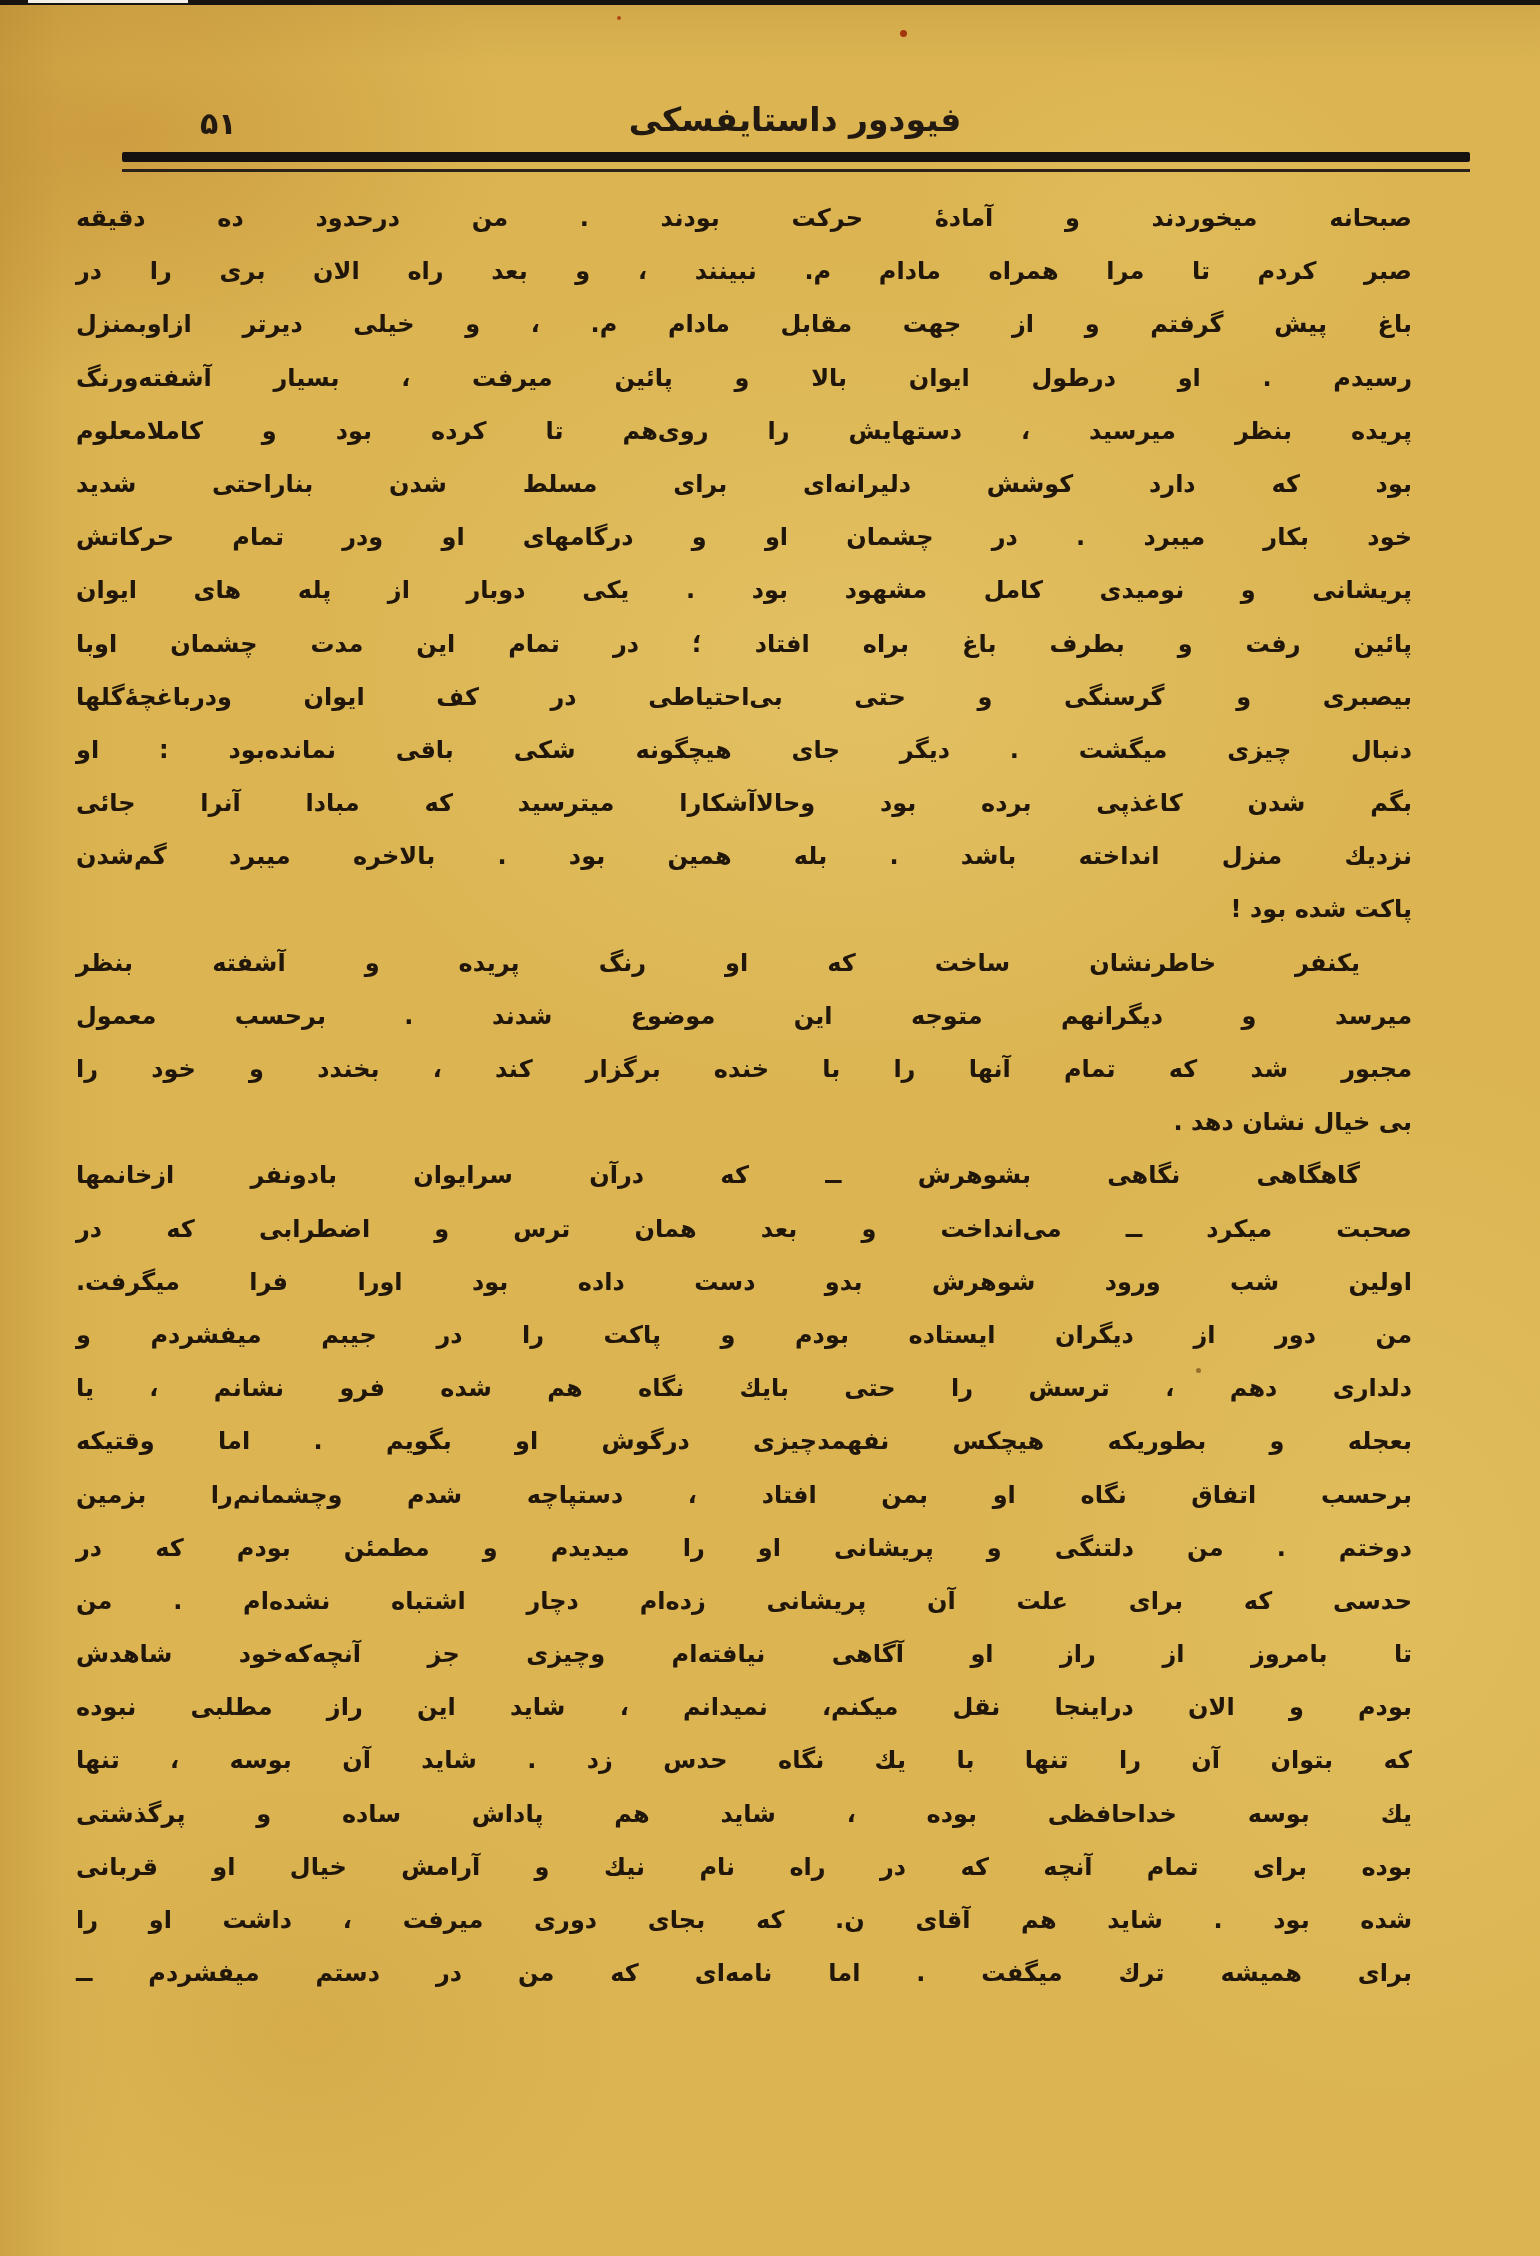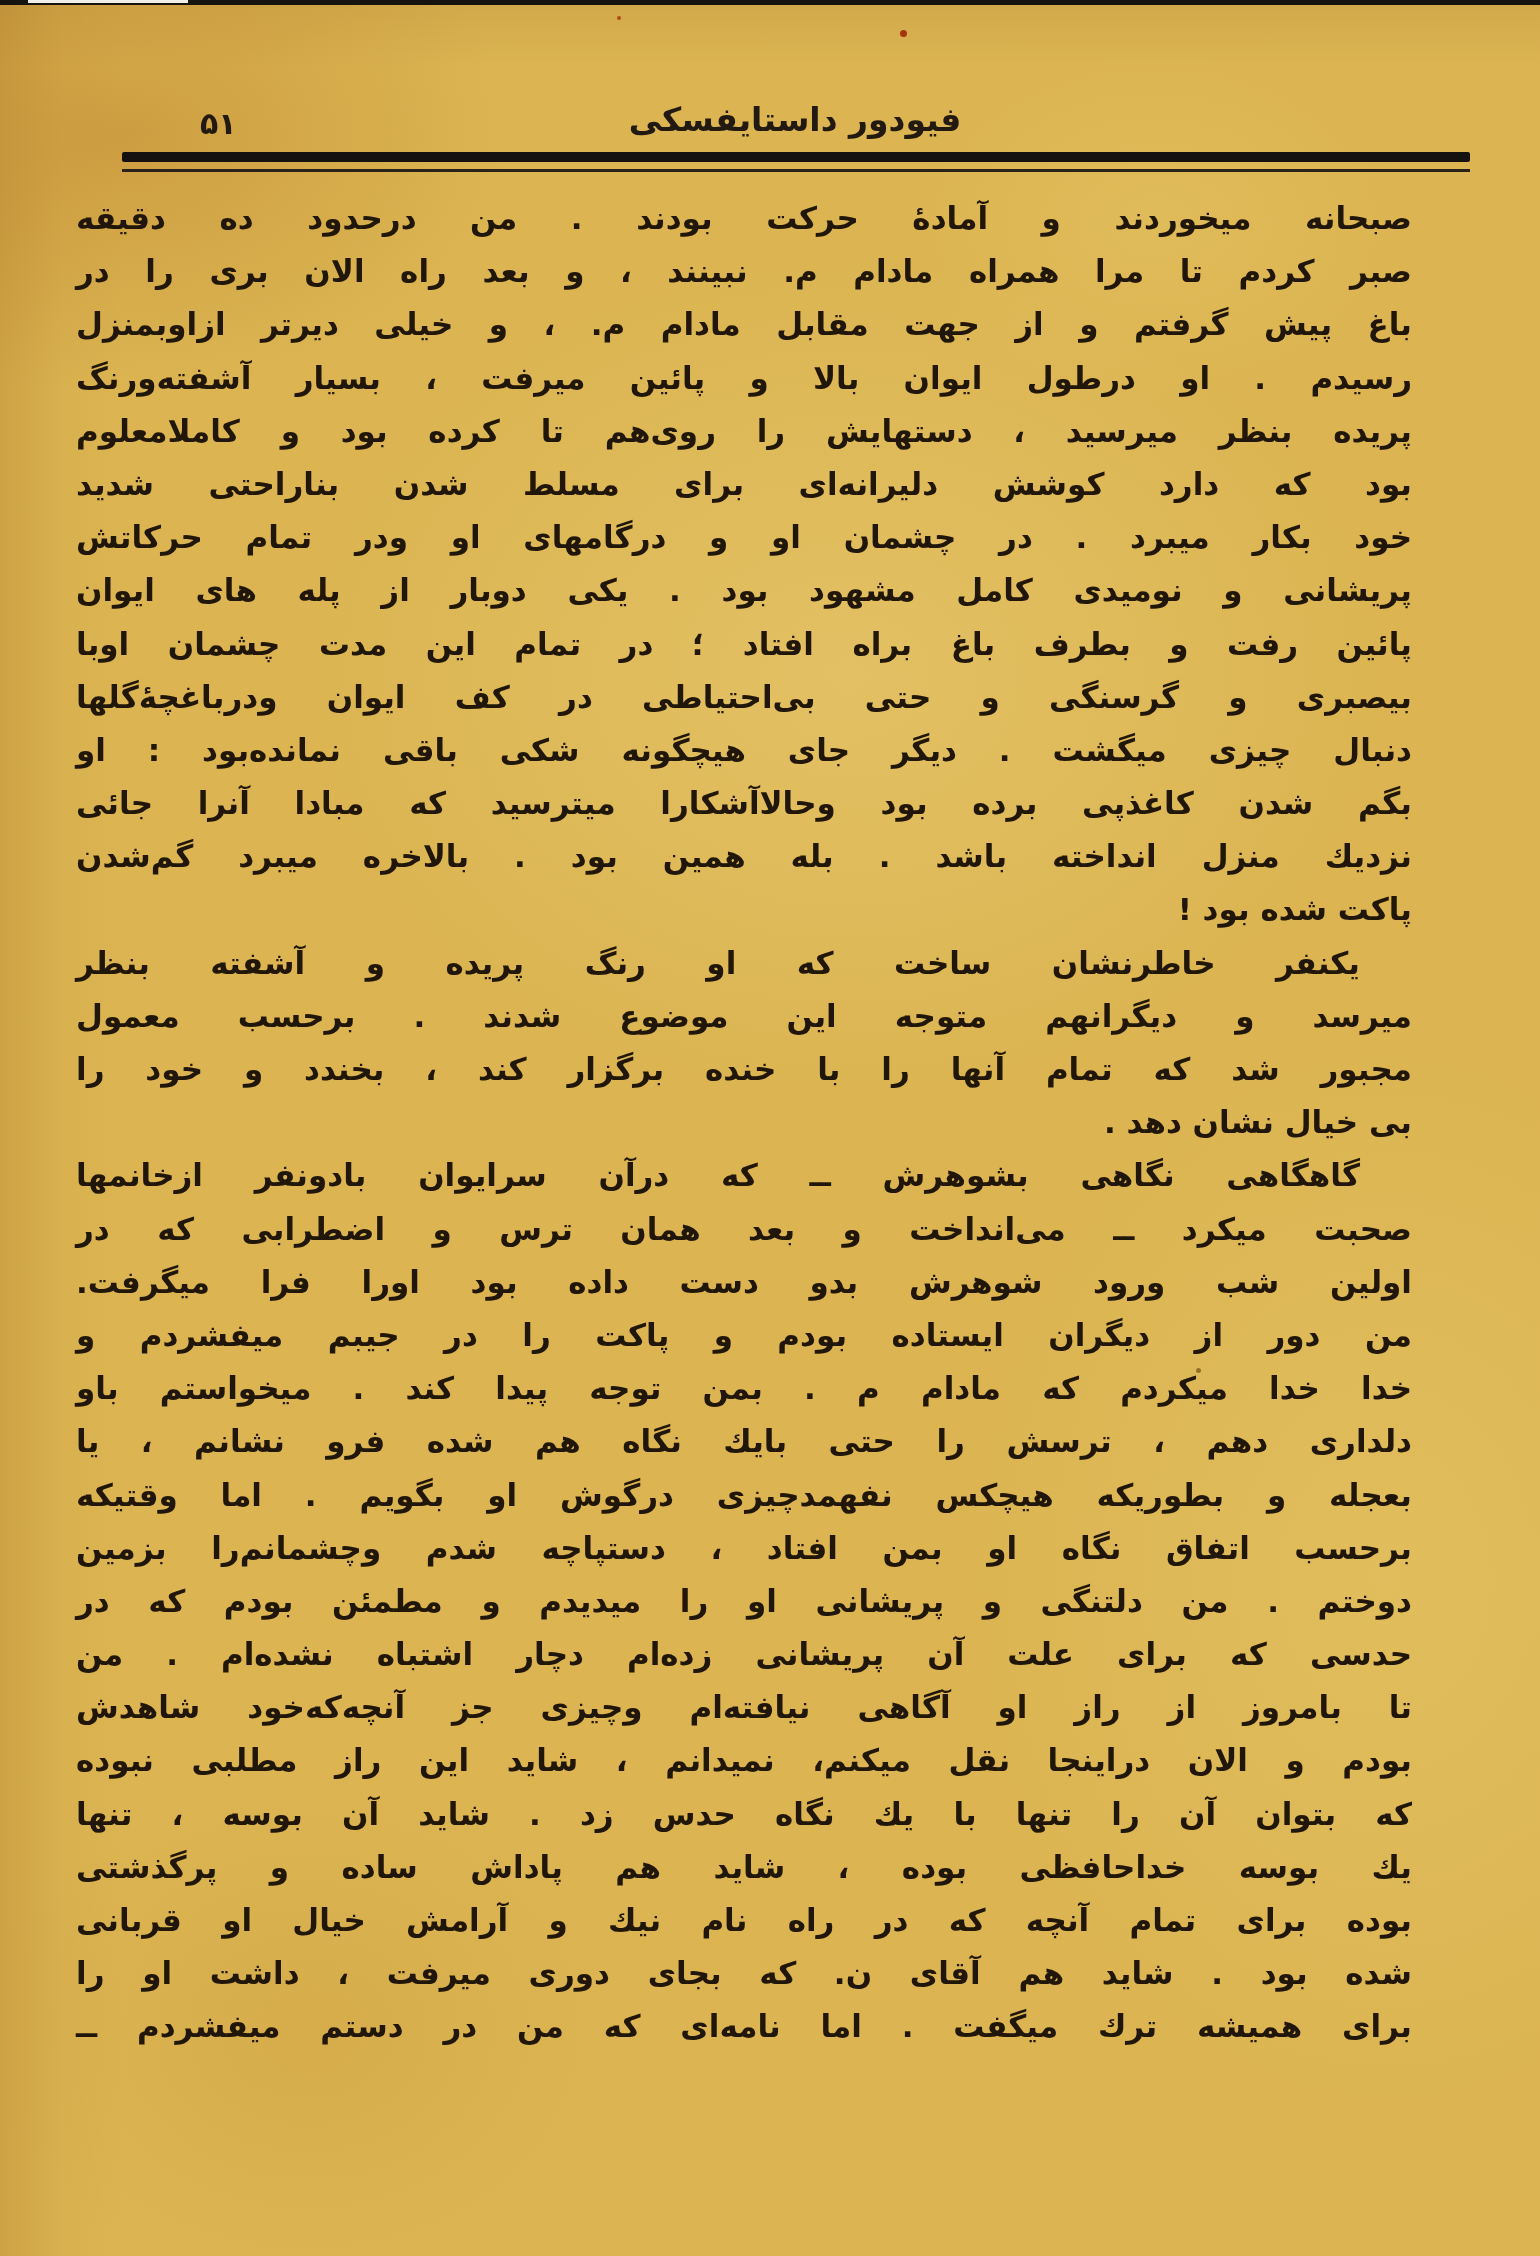--- a/index.html
+++ b/index.html
@@ -49,21 +49,21 @@
   .rule{
     position:absolute;left:122px;width:1348px;
   }
   .rule-thick{top:152px;height:10px;background:#151110;border-radius:2px;}
   .rule-thin{top:169px;height:3px;background:#2a211a;}
 
   .page-text{
     position:absolute;
     top:192px;right:128px;left:76px;width:1336px;
     direction:rtl;
-    font-size:31px;
+    font-size:24px;
     font-weight:bold;
     color:#201609;
     text-rendering:optimizeLegibility;
   }
   .line{
     line-height:53.2px;
     height:53.2px;
     white-space:nowrap;
     text-align:justify;
     text-align-last:justify;
@@ -106,21 +106,20 @@
       <div class="line">نزدیك منزل انداخته باشد . بله همین بود . بالاخره میبرد گم‌شدن</div>
       <div class="line end">پاکت شده بود !</div>
       <div class="line indent">یکنفر خاطرنشان ساخت که او رنگ پریده و آشفته بنظر</div>
       <div class="line">میرسد و دیگرانهم متوجه این موضوع شدند . برحسب معمول</div>
       <div class="line">مجبور شد که تمام آنها را با خنده برگزار کند ، بخندد و خود را</div>
       <div class="line end">بی خیال نشان دهد .</div>
       <div class="line indent">گاهگاهی نگاهی بشوهرش ــ که درآن سرایوان بادونفر ازخانمها</div>
       <div class="line">صحبت میکرد ــ می‌انداخت و بعد همان ترس و اضطرابی که در</div>
       <div class="line">اولین شب ورود شوهرش بدو دست داده بود اورا فرا میگرفت.</div>
       <div class="line">من دور از دیگران ایستاده بودم و پاکت را در جیبم میفشردم و</div>
-      <div class="line">خدا خدا میکردم که مادام م . بمن توجه پیدا کند . میخواستم باو</div>
       <div class="line">دلداری دهم ، ترسش را حتی بایك نگاه هم شده فرو نشانم ، یا</div>
       <div class="line">بعجله و بطوریکه هیچکس نفهمدچیزی درگوش او بگویم . اما وقتیکه</div>
       <div class="line">برحسب اتفاق نگاه او بمن افتاد ، دستپاچه شدم وچشمانم‌را بزمین</div>
       <div class="line">دوختم . من دلتنگی و پریشانی او را میدیدم و مطمئن بودم که در</div>
       <div class="line">حدسی که برای علت آن پریشانی زده‌ام دچار اشتباه نشده‌ام . من</div>
       <div class="line">تا بامروز از راز او آگاهی نیافته‌ام وچیزی جز آنچه‌که‌خود شاهدش</div>
       <div class="line">بودم و الان دراینجا نقل میکنم، نمیدانم ، شاید این راز مطلبی نبوده</div>
       <div class="line">که بتوان آن را تنها با یك نگاه حدس زد . شاید آن بوسه ، تنها</div>
       <div class="line">یك بوسه خداحافظی بوده ، شاید هم پاداش ساده و پرگذشتی</div>
       <div class="line">بوده برای تمام آنچه که در راه نام نیك و آرامش خیال او قربانی</div>

